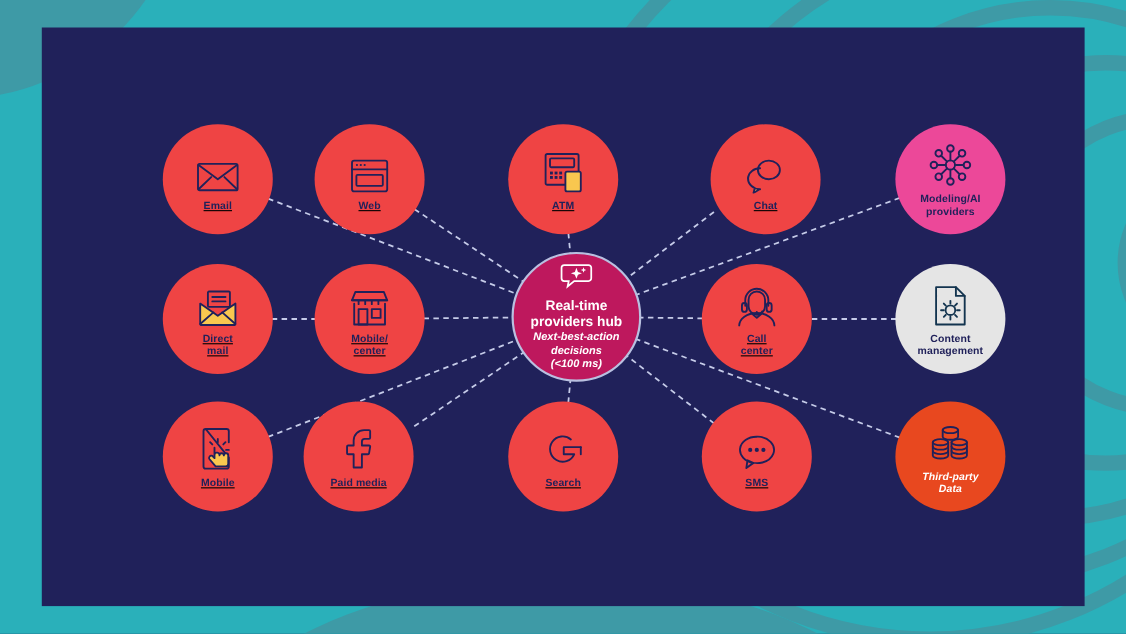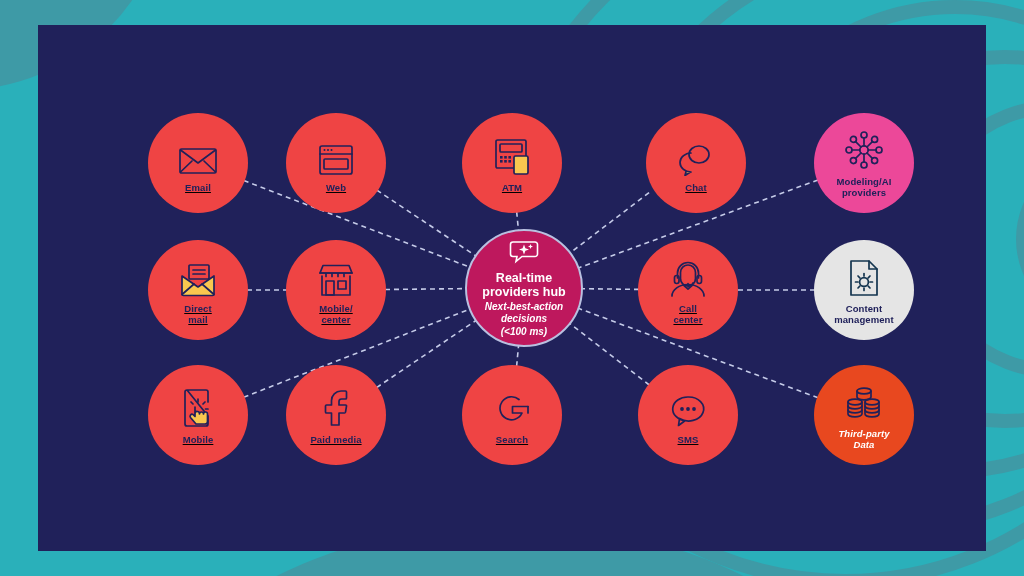--- a/index.html
+++ b/index.html
@@ -250,21 +250,21 @@
                 <path d="M12 16 L10 14"></path>
                 <path d="M24.5 21 H27"></path>
               </g>
               <path d="M14 19 V28.5 L12 26.5 A2 2 0 0 0 9.5 29.5 L15 36 H24 A2.5 2.5 0 0 0 26.5 33.5 V26 A2 2 0 0 0 22.5 26 A2 2 0 0 0 18.5 26 A2 2 0 0 0 14 25.5 V19 A2.2 2.2 0 0 0 14 19 Z" fill="#f9c74f" stroke="#20215a" stroke-width="1.7" stroke-linejoin="round"></path>
             </svg>
           </span>
           <div class="lbl lbl-dark">
             <div>Mobile</div>
           </div>
         </div>
-        <div class="node n-yellow" style="left: 248px; top: 340px;">
+        <div class="node n-yellow" style="left: 238px; top: 340px;">
           <span class="ico">
             <svg width="28" height="40" viewBox="0 0 28 40">
               <path d="M19 3 H23.5 A1 1 0 0 1 24.5 4 V10 A1 1 0 0 1 23.5 11 H19.5 A2.5 2.5 0 0 0 17 13.5 V17 H23.5 A1 1 0 0 1 24.5 18.2 L23.5 24.2 A1 1 0 0 1 22.5 25 H17 V37 H9.5 V25 H4.5 A1 1 0 0 1 3.5 24 V18 A1 1 0 0 1 4.5 17 H9.5 V12.5 A9.5 9.5 0 0 1 19 3 Z" fill="none" stroke="#20215a" stroke-width="1.7" stroke-linecap="round" stroke-linejoin="round"></path>
             </svg>
           </span>
           <div class="lbl lbl-dark">
             <div>Paid media</div>
           </div>
         </div>
         <div class="node n-yellow" style="left: 424px; top: 340px;">

